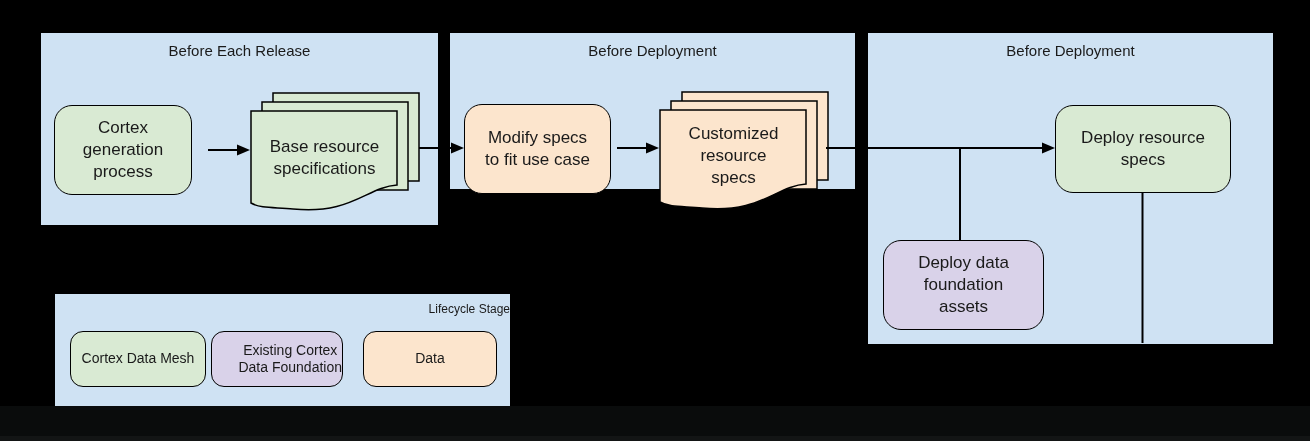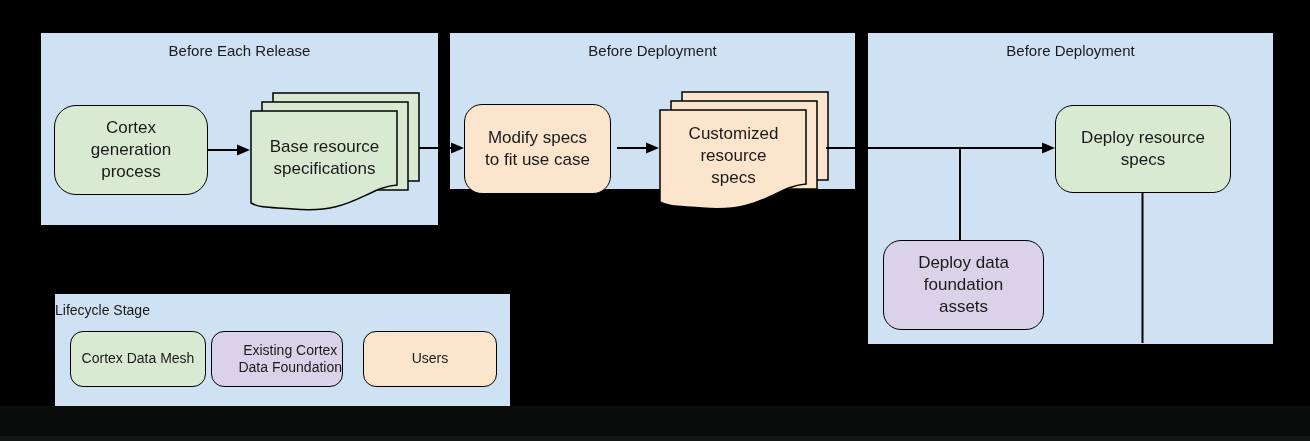--- a/index.html
+++ b/index.html
@@ -19,21 +19,21 @@
     font-size:17px;line-height:1.3;white-space:pre-line;box-sizing:border-box;
   }
   .doc-label{
     position:absolute;z-index:3;display:flex;align-items:center;justify-content:center;
     text-align:center;font-size:17px;line-height:1.3;white-space:pre-line;
   }
   .green{background:#d9ead3;}
   .orange{background:#fce5cd;}
   .purple{background:#d9d2e9;}
   .legend{position:absolute;left:55px;top:294px;width:455px;height:112px;background:#cfe2f3;z-index:3;}
-  .legend-title{position:absolute;top:8px;left:0;width:100%;text-align:left;font-size:14px;color:#1a1a1a;}
+  .legend-title{position:absolute;top:8px;left:0;width:100%;text-align:right;font-size:12px;color:#1a1a1a;}
   .legend-item{
     position:absolute;top:37px;height:56px;border:1.5px solid #000;border-radius:13px;
     display:flex;align-items:center;justify-content:center;text-align:center;
     font-size:14px;line-height:1.25;white-space:pre-line;box-sizing:border-box;
   }
   .strip{position:absolute;left:0;width:1310px;z-index:0;}
 </style>
 </head>
 <body>
 
@@ -90,21 +90,21 @@
     </g>
 
     <g>
       <line x1="540" y1="226" x2="540" y2="211" stroke="#000" stroke-width="2"></line>
       <polygon points="540,197 534.5,211.5 545.5,211.5" fill="#000"></polygon>
     </g>
 
     <line x1="1142.5" y1="193" x2="1142.5" y2="343" stroke="#000" stroke-width="2"></line>
   </svg>
 
-  <div class="node green" style="left:54px;top:105px;width:154px;height:90px;border-radius:22px;">
+  <div class="node green" style="left:54px;top:105px;width:138px;height:90px;">
     <span>Cortex
 generation
 process</span>
   </div>
 
   <div class="doc-label" style="left:253px;top:115px;width:143px;height:86px;text-align:center;">
     <span>Base resource
 specifications</span>
   </div>
 
@@ -136,17 +136,17 @@
     <div class="legend-item green" style="left:15px;width:136px;">
       <span>Cortex Data Mesh</span>
     </div>
 
     <div class="legend-item purple" style="left:156px;width:132px;justify-content:flex-end;">
       <span>Existing Cortex
 Data Foundation</span>
     </div>
 
     <div class="legend-item orange" style="left:308px;width:134px;">
-      <span>Users</span>
+      <span>Data</span>
     </div>
   </section>
 
 </div>
 
 </body></html>

